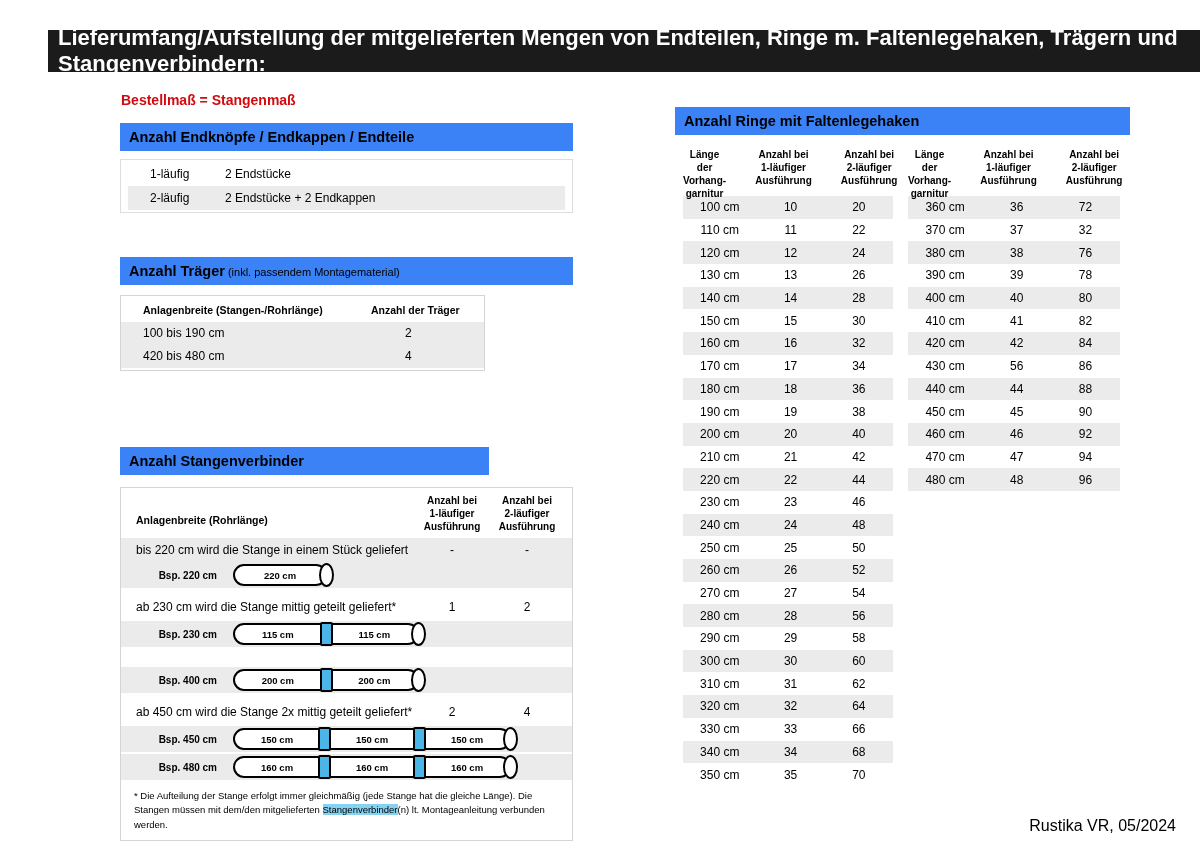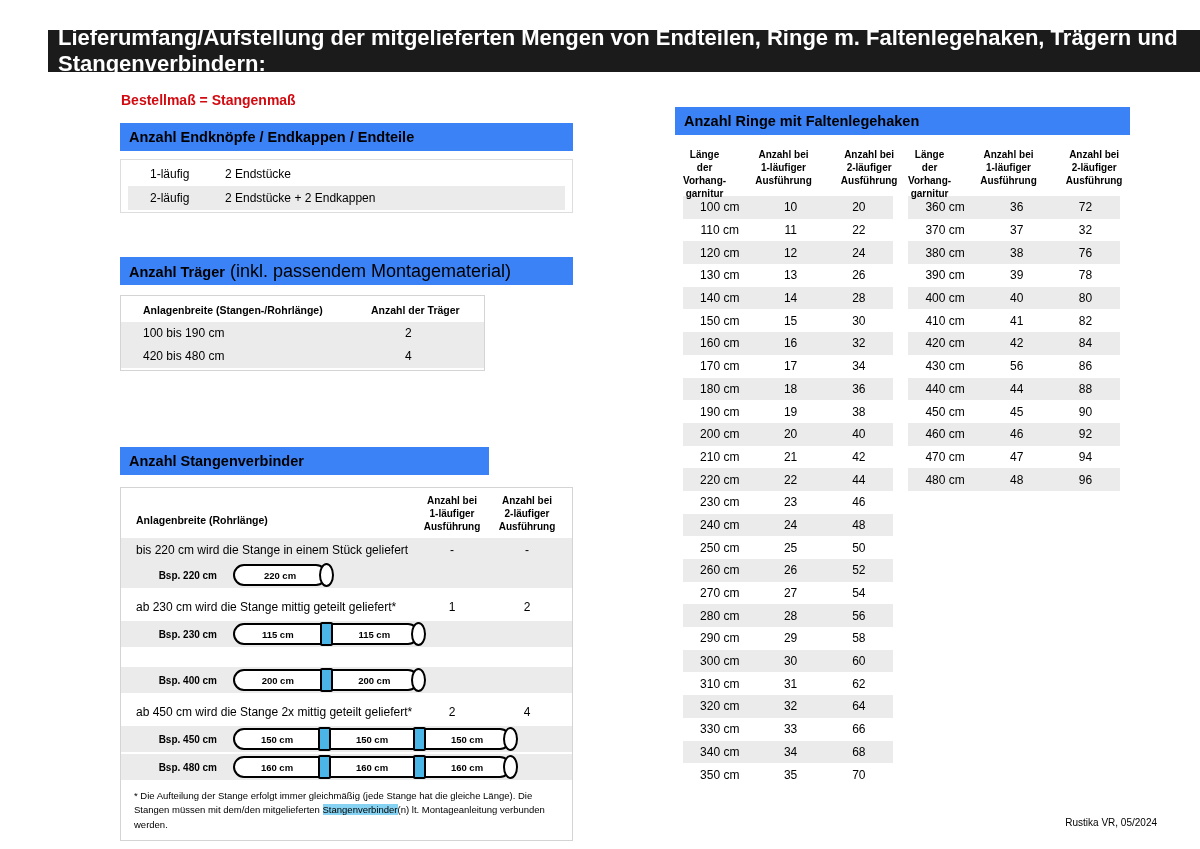--- a/index.html
+++ b/index.html
@@ -9,21 +9,21 @@
   .topbar{position:absolute;left:48px;top:30px;width:1152px;height:42px;background:#1b1b1b;color:#fff;
     display:flex;align-items:center;padding-left:10px;font-weight:bold;font-size:22px;}
   .rednote{position:absolute;left:121px;top:92px;font-size:14px;font-weight:bold;color:#d20a10;}
 
   .secbar{position:absolute;height:28px;background:#3b82f6;display:flex;align-items:center;padding-left:9px;
     font-size:14.5px;font-weight:bold;}
   #bar-end{left:120px;top:123px;width:453px;}
   #bar-traeger{left:120px;top:257px;width:453px;}
   #bar-verbinder{left:120px;top:447px;width:369px;}
   #bar-rings{left:675px;top:107px;width:455px;}
-  .secbar .normal{font-weight:normal;font-size:18px;}
+  .secbar .normal{font-weight:normal;font-size:11px;}
 
   .etable{position:absolute;left:120px;top:159px;width:453px;background:#fff;border:1px solid #ddd;padding:2px 7px;}
   .erow{position:relative;height:24px;}
   .erow.stripe{background:#ebebeb;}
   .erow span{position:absolute;top:5px;font-size:12px;}
   .erow .c1{left:22px;}
   .erow .c2{left:97px;}
 
   .ttable{position:absolute;left:120px;top:295px;width:365px;background:#fff;border:1px solid #d4d4d4;padding-bottom:2px;}
   .thead{position:relative;height:26px;}
@@ -67,21 +67,21 @@
   .ring-table.t2{left:233px;width:212px;}
   .ring-head{display:flex;height:51px;gap:29px;}
   .ring-head span{font-size:10px;font-weight:bold;text-align:center;white-space:pre-line;line-height:1.3;padding-top:3px;}
   .ring-row{display:flex;height:22.7px;align-items:center;}
   .ring-row.stripe{background:#ebebeb;}
   .ring-row span{font-size:12px;text-align:center;}
   .w1{width:35%;}
   .w2{width:32.5%;}
   .w3{width:32.5%;}
 
-  .pagefoot{position:absolute;right:43px;top:817px;font-size:10px;}
+  .pagefoot{position:absolute;right:24px;top:817px;font-size:16px;}
 </style>
 </head>
 <body>
 
 <div class="topbar">
   <span>Lieferumfang/Aufstellung der mitgelieferten Mengen von Endteilen, Ringe m. Faltenlegehaken, Trägern und Stangenverbindern:</span>
 </div>
 
 <div class="rednote">Bestellmaß = Stangenmaß</div>
 

